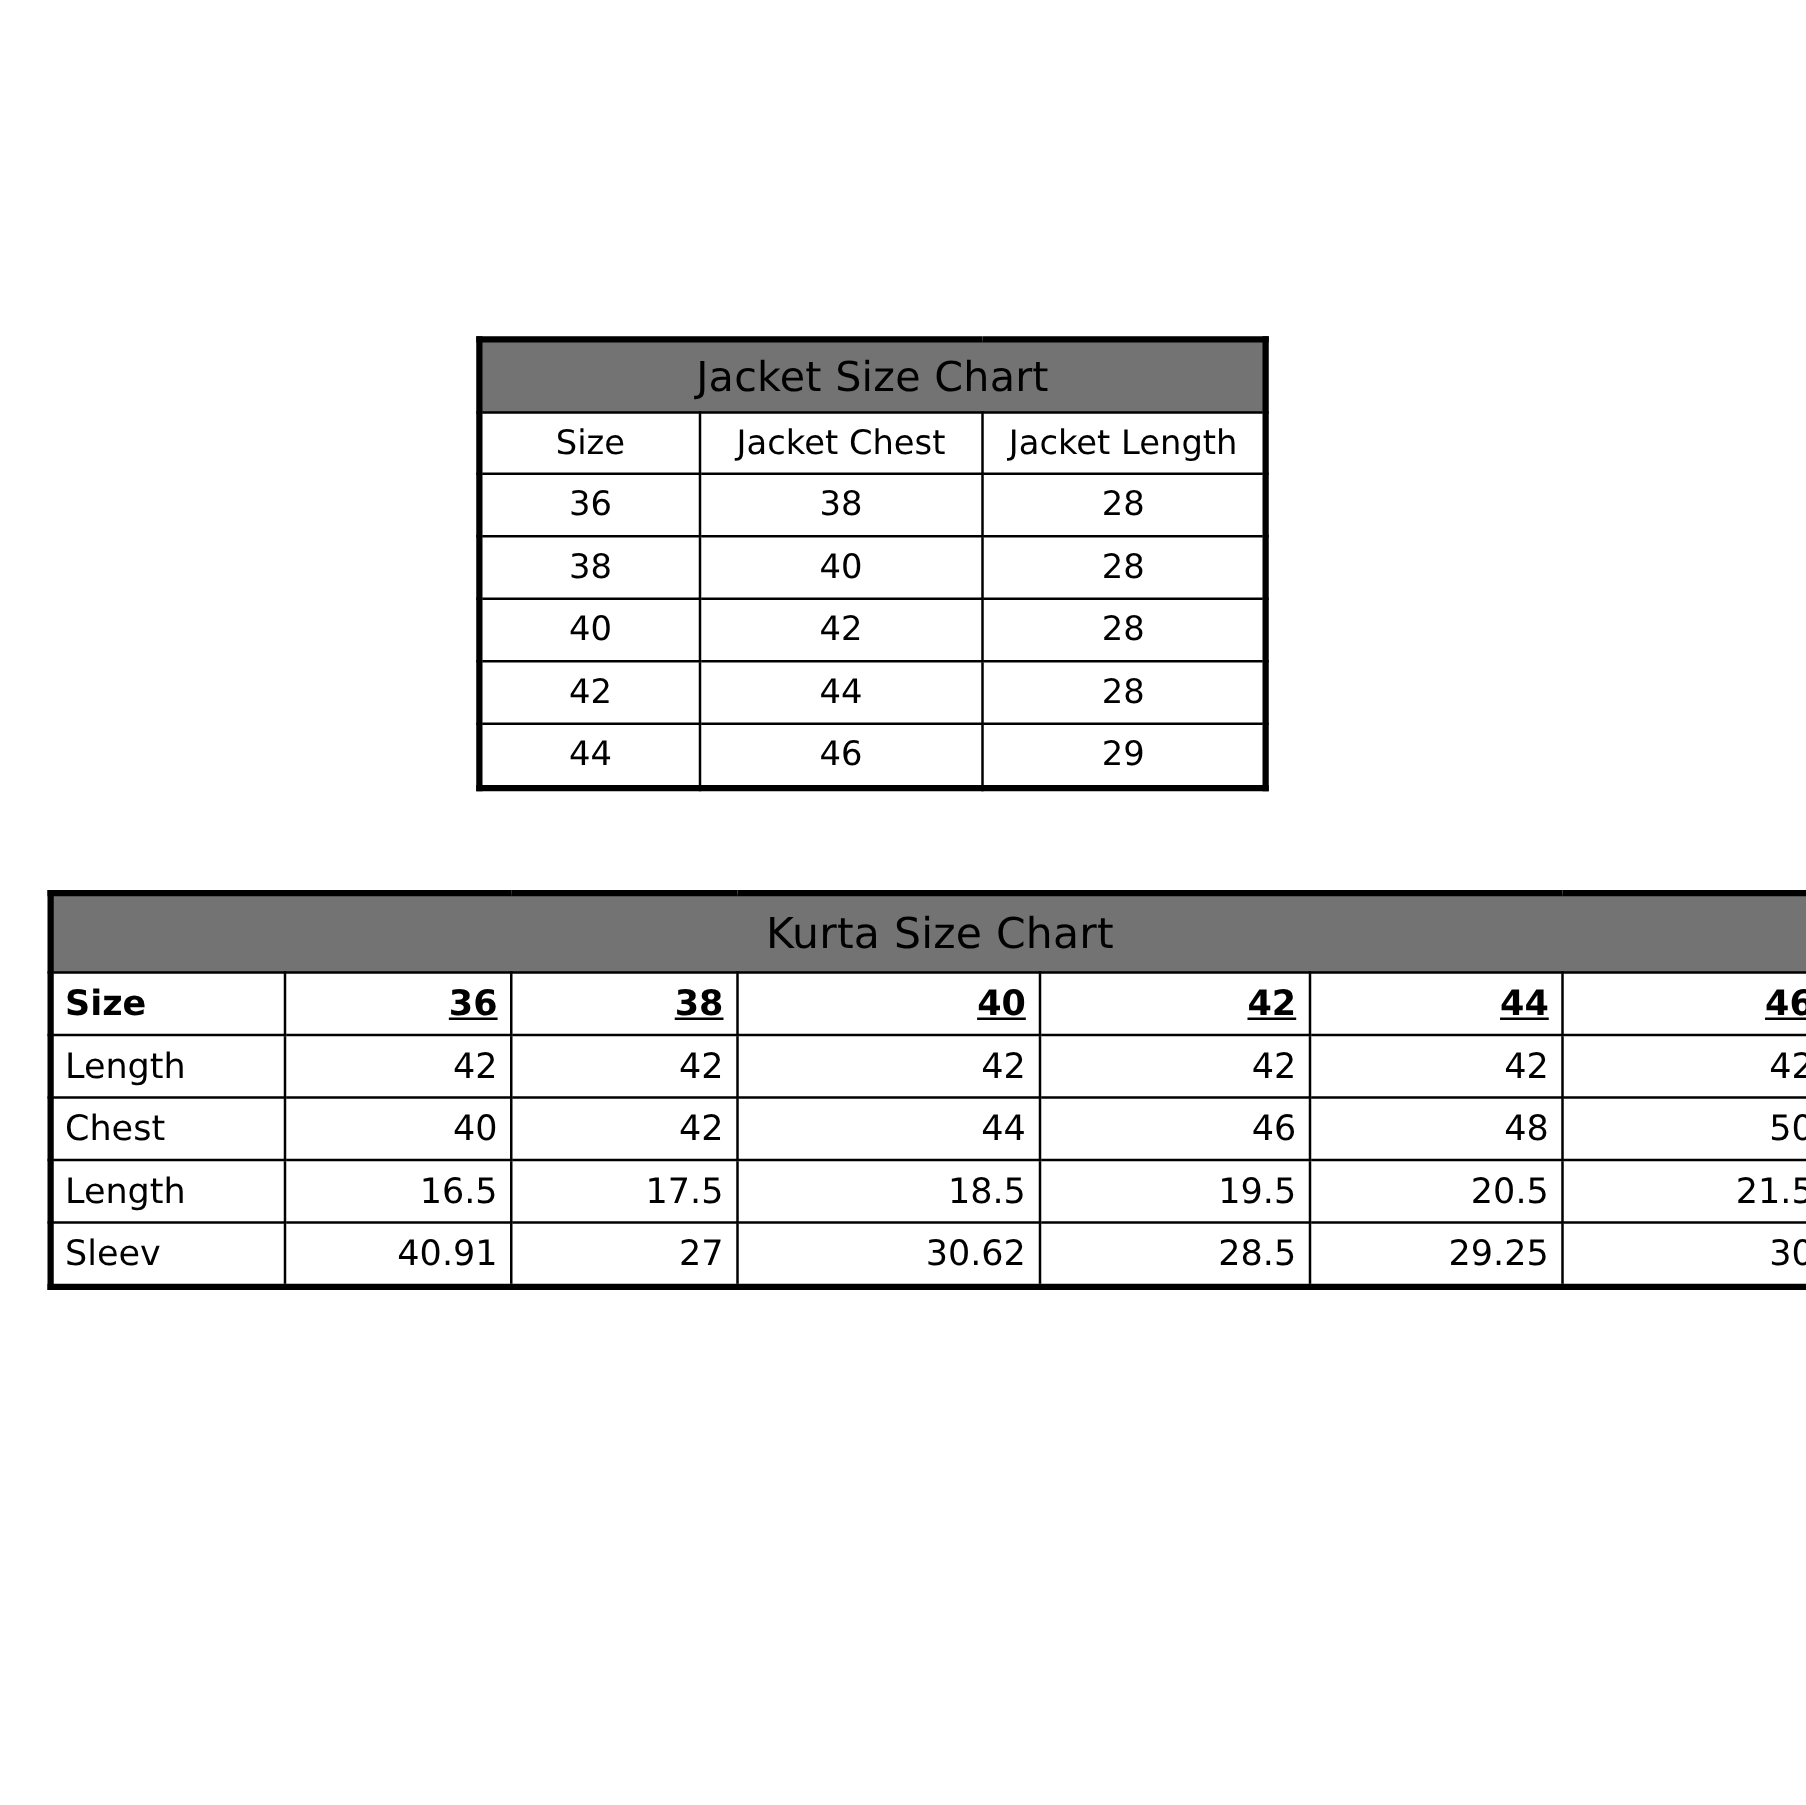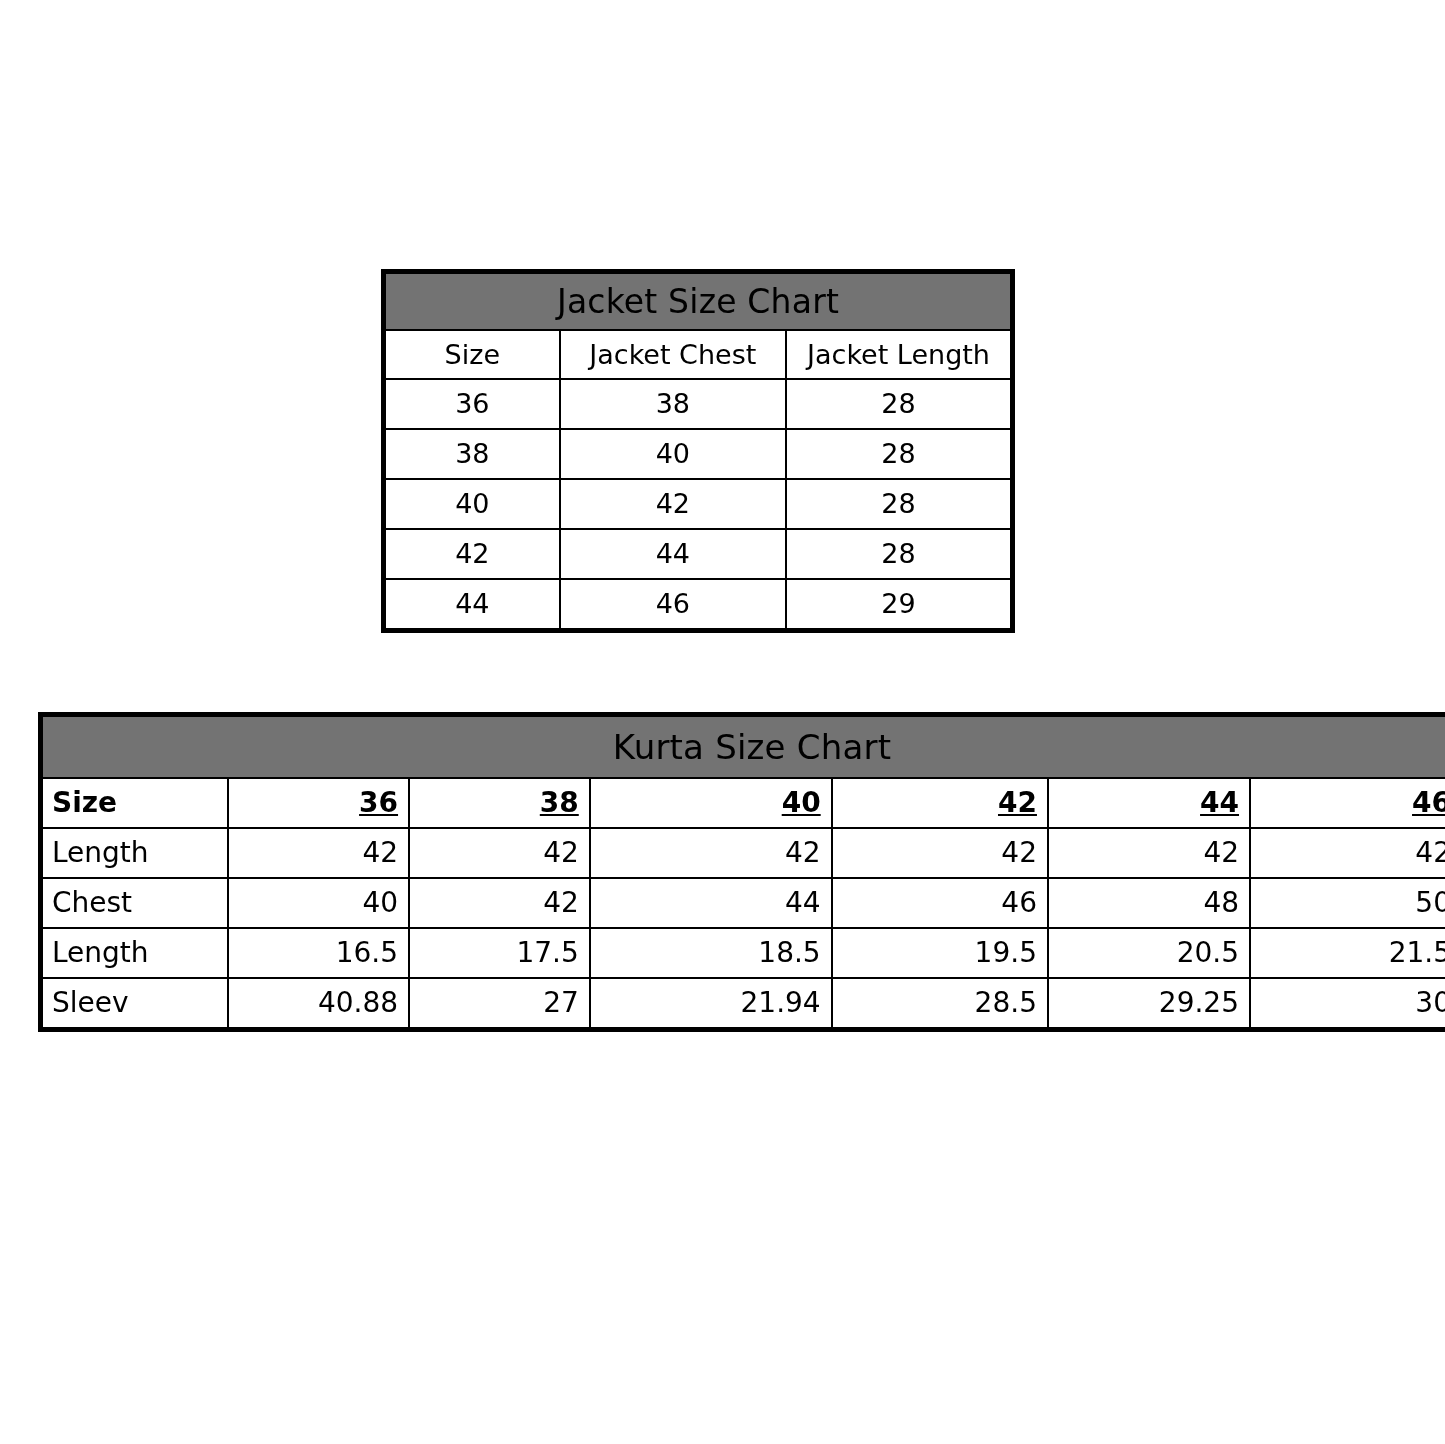--- a/index.html
+++ b/index.html
@@ -195,22 +195,22 @@
         <td class="row-head">Length</td>
         <td class="num-cell">16.5</td>
         <td class="num-cell">17.5</td>
         <td class="num-cell">18.5</td>
         <td class="num-cell">19.5</td>
         <td class="num-cell">20.5</td>
         <td class="num-cell">21.5</td>
       </tr>
       <tr>
         <td class="row-head">Sleev</td>
-        <td class="num-cell">40.88</td>
+        <td class="num-cell">40.91</td>
         <td class="num-cell">27</td>
-        <td class="num-cell">21.94</td>
+        <td class="num-cell">30.62</td>
         <td class="num-cell">28.5</td>
         <td class="num-cell">29.25</td>
         <td class="num-cell">30</td>
       </tr>
     </tbody>
   </table>
 </div>
 
 </body></html>

